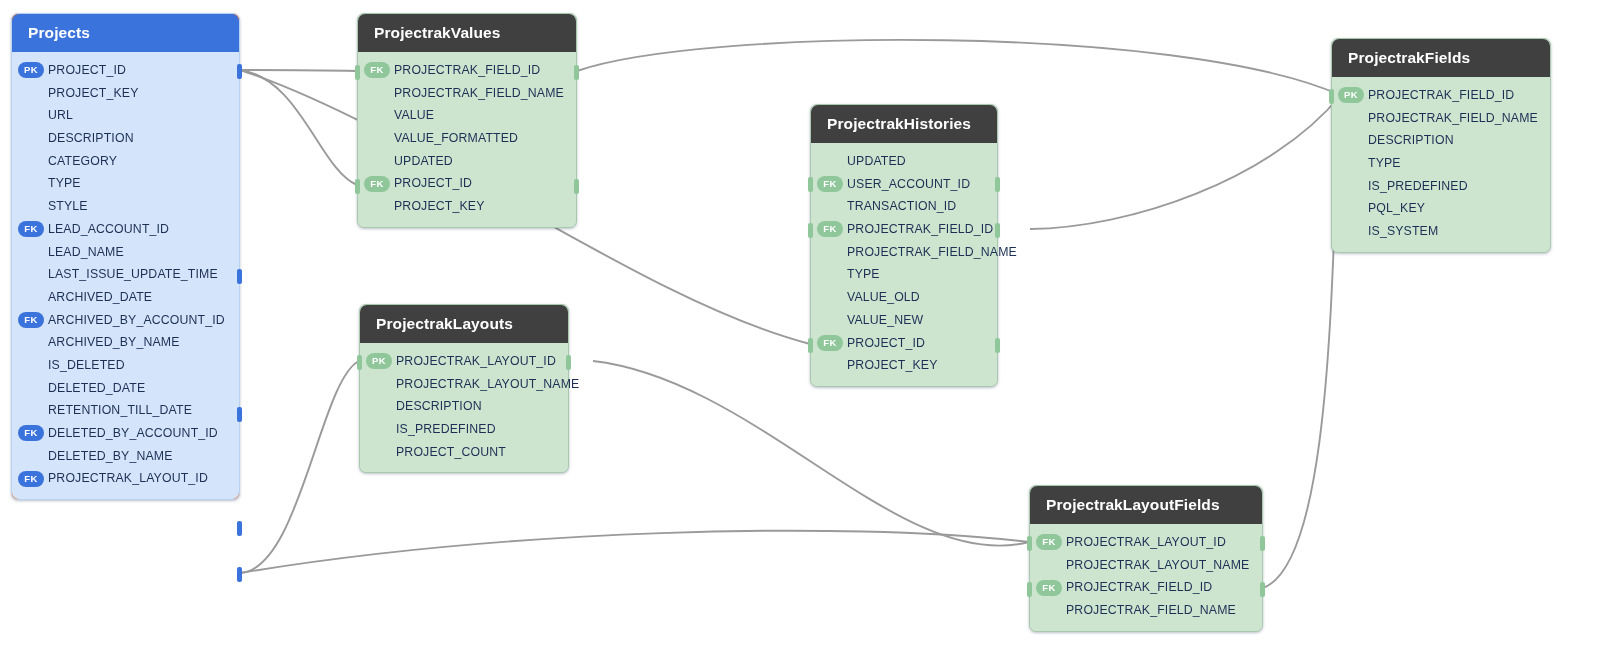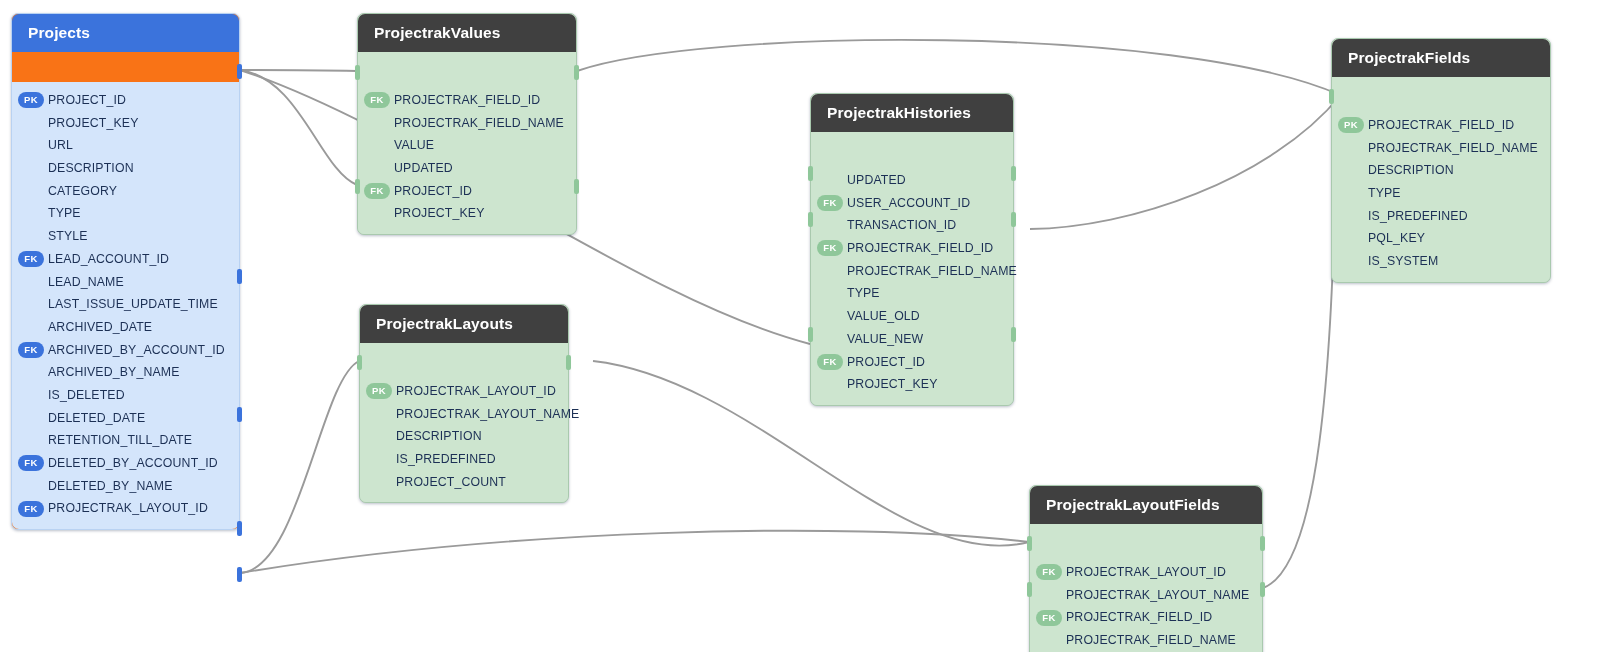--- a/index.html
+++ b/index.html
@@ -29,21 +29,20 @@
     font-weight:bold;
     padding-left:16px;
     letter-spacing:.1px;
     box-sizing:border-box;
     white-space:nowrap;
   }
   .table .body{
     border-radius:0 0 7px 7px;
     padding:7px 0 9px 0;
     box-sizing:border-box;
-    margin-top:30px;
   }
   .row{
     height:22.7px;
     line-height:22.7px;
     position:relative;
     font-size:12.3px;
     color:#1c3055;
     white-space:nowrap;
     padding-left:36px;
     box-sizing:border-box;
@@ -132,31 +131,32 @@
       <div class="handle right" style="top: 507px;"></div>
       <div class="handle right" style="top: 553px;"></div>
     </div>
 
   <div class="table t-green" id="tbl-projectrakvalues" style="left: 357px; top: 13px; width: 220px;">
     <div class="hdr">ProjectrakValues</div>
     <div class="body">
         <div class="row"><span class="keytag">FK</span><span>PROJECTRAK_FIELD_ID</span></div>
         <div class="row"><span>PROJECTRAK_FIELD_NAME</span></div>
         <div class="row"><span>VALUE</span></div>
+        <div class="row"><span>VALUE_FORMATTED</span></div>
         <div class="row"><span>UPDATED</span></div>
         <div class="row"><span class="keytag">FK</span><span>PROJECT_ID</span></div>
         <div class="row"><span>PROJECT_KEY</span></div>
       </div>
   <div class="handle left" style="top: 51px;"></div>
       <div class="handle left" style="top: 165px;"></div>
       <div class="handle right" style="top: 51px;"></div>
       <div class="handle right" style="top: 165px;"></div>
     </div>
 
-  <div class="table t-green" id="tbl-projectrakhistories" style="left: 810px; top: 93px; width: 204px;">
+  <div class="table t-green" id="tbl-projectrakhistories" style="left: 810px; top: 104px; width: 188px;">
     <div class="hdr">ProjectrakHistories</div>
     <div class="body">
         <div class="row"><span>UPDATED</span></div>
         <div class="row"><span class="keytag">FK</span><span>USER_ACCOUNT_ID</span></div>
         <div class="row"><span>TRANSACTION_ID</span></div>
         <div class="row"><span class="keytag">FK</span><span>PROJECTRAK_FIELD_ID</span></div>
         <div class="row"><span>PROJECTRAK_FIELD_NAME</span></div>
         <div class="row"><span>TYPE</span></div>
         <div class="row"><span>VALUE_OLD</span></div>
         <div class="row"><span>VALUE_NEW</span></div>

